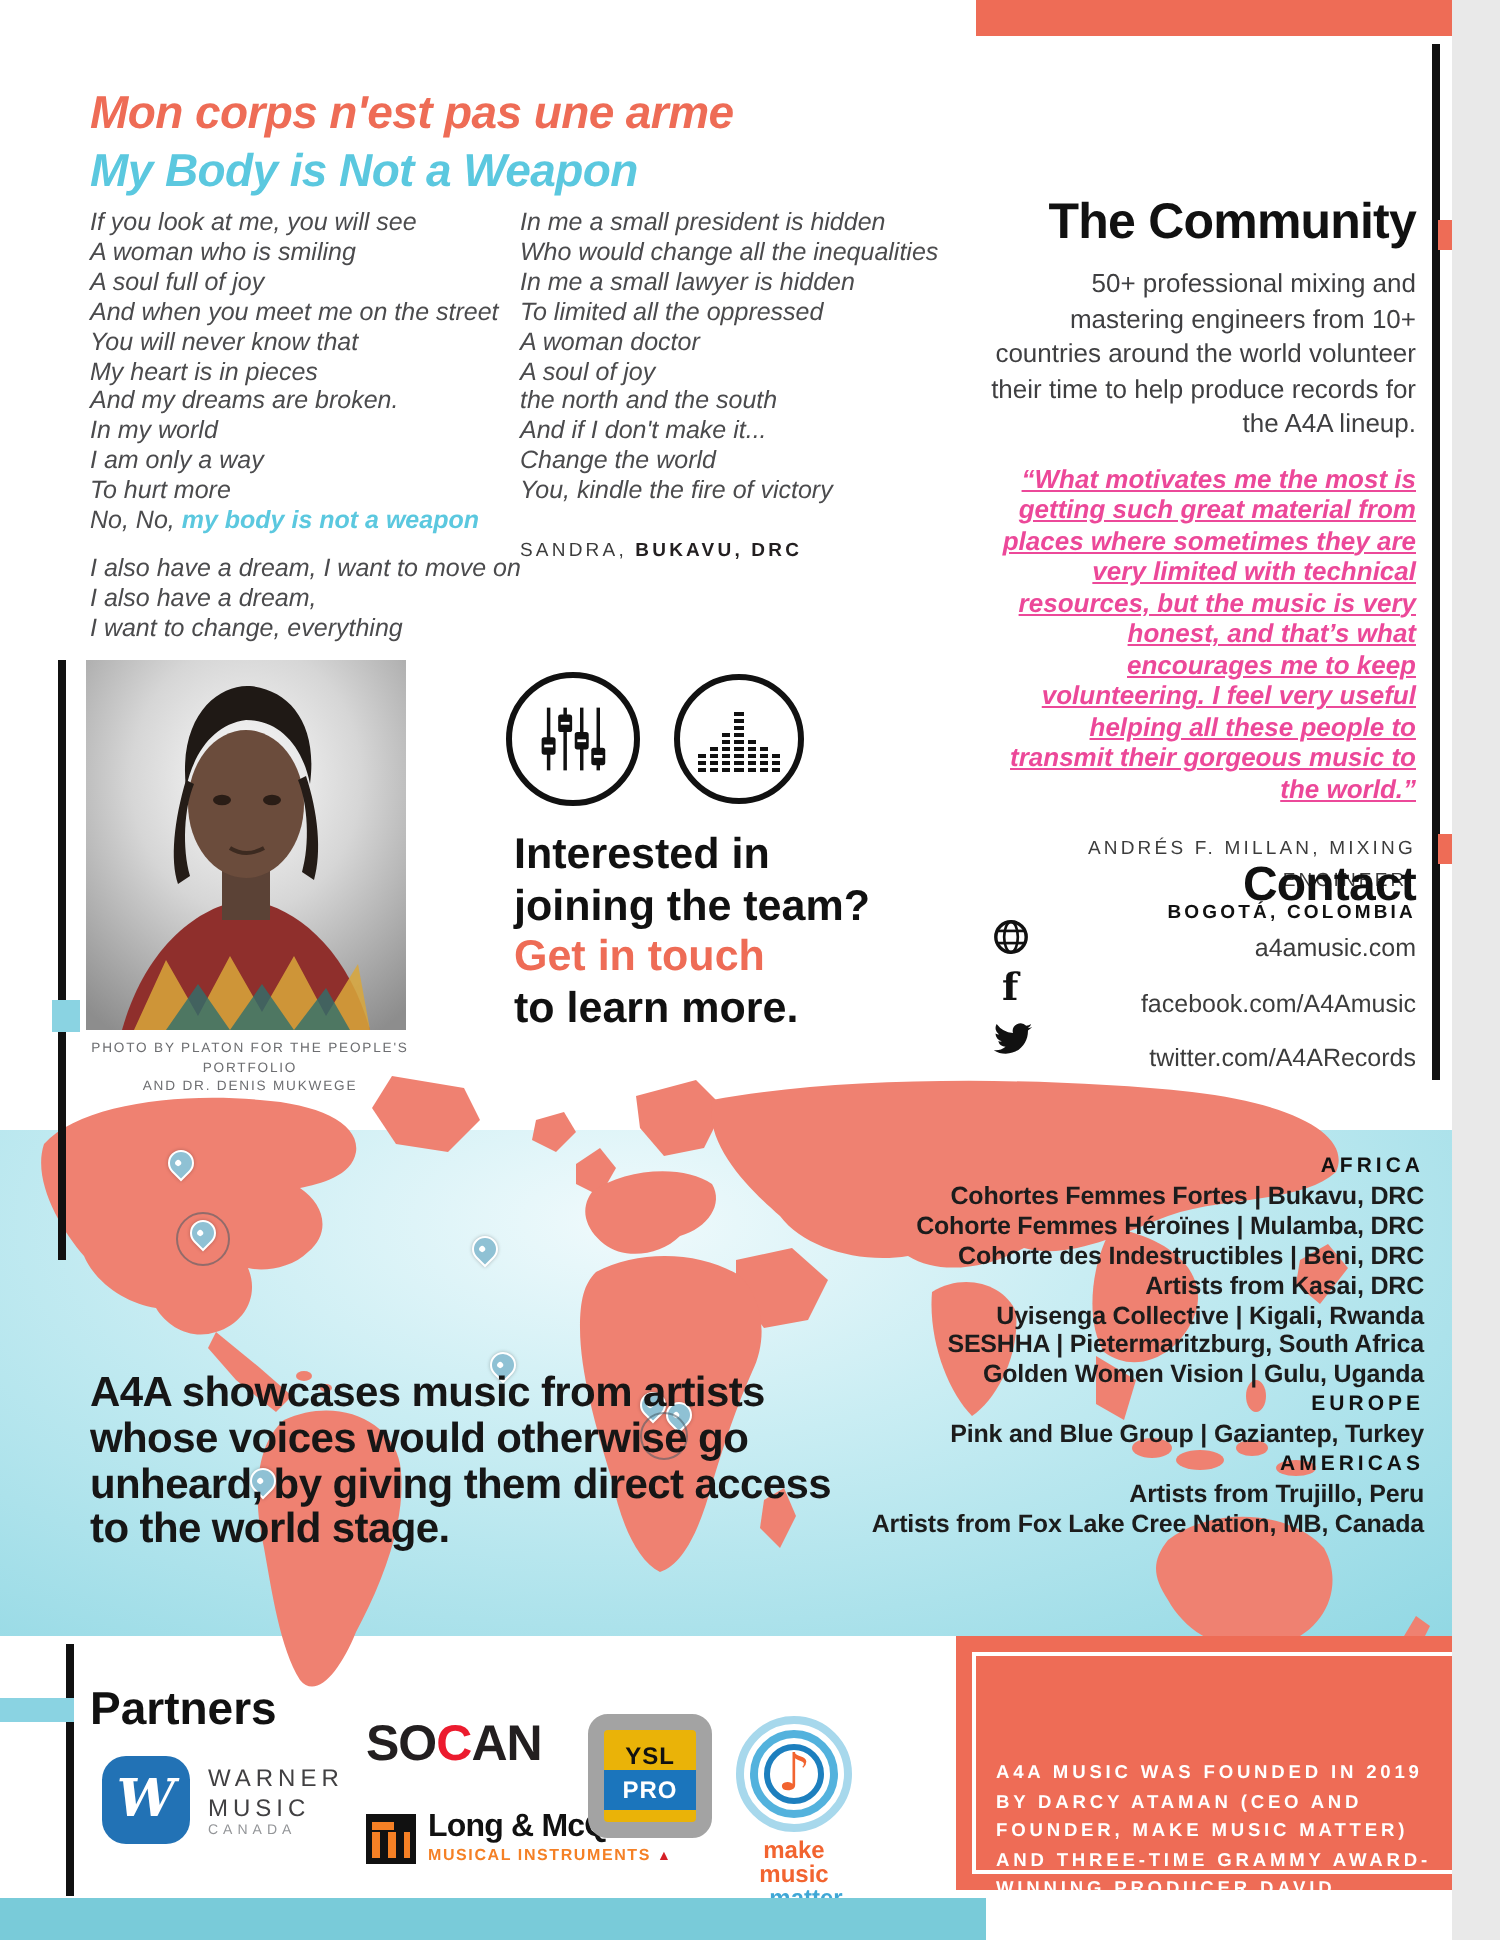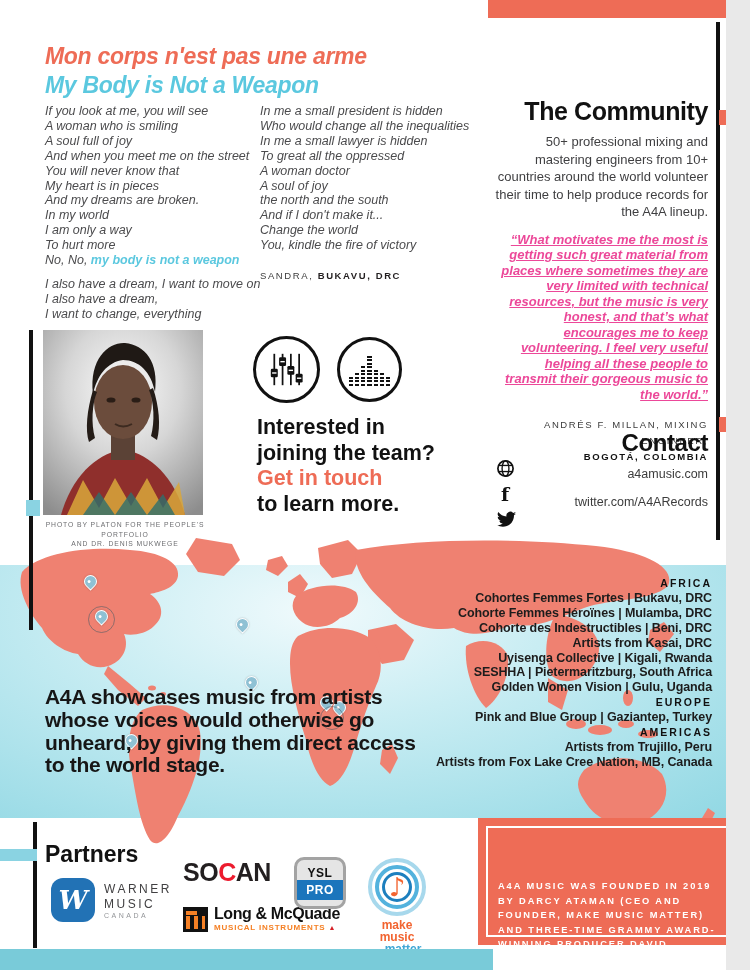--- a/index.html
+++ b/index.html
@@ -39,21 +39,21 @@
   .regions{width:392px;text-align:right;font-size:12.5px;font-weight:bold;line-height:14.9px;color:#1c1c1c;letter-spacing:-0.1px;}
   .regions .rg-h{font-size:10.5px;letter-spacing:2px;color:#111;}
   
   .p-head{font-size:23px;font-weight:bold;color:#111;}
   .warner-mark{width:44px;height:44px;border-radius:12px;background:#2272b5;color:#fff;display:flex;align-items:center;justify-content:center;
                font-weight:bold;font-style:italic;font-size:26px;font-family:"DejaVu Serif",serif;}
   .warner-text{font-size:12px;letter-spacing:2.5px;color:#414042;line-height:15px;}
   .warner-sub{font-size:7px;letter-spacing:2.5px;color:#939598;}
   .socan{font-size:25px;font-weight:bold;letter-spacing:-0.5px;color:#231f20;}
   .socan .red{color:#ec1b2e;}
-  .ysl{width:46px;height:46px;border:3px solid #a3a3a3;border-radius:10px;overflow:hidden;background:#e5e5e5;}
+  .ysl{width:46px;height:46px;border:8px solid #a3a3a3;border-radius:10px;overflow:hidden;background:#eab308;}
   .ysl .t{height:20px;display:flex;align-items:flex-end;justify-content:center;font-size:12px;font-weight:bold;color:#111;letter-spacing:0.5px;}
   .ysl .b{height:20px;background:#1b75bc;display:flex;align-items:center;justify-content:center;font-size:12px;font-weight:bold;color:#fff;letter-spacing:0.5px;}
   .lmq-icon{width:25px;height:25px;background:#111;position:relative;}
   .lmq-icon .bars{position:absolute;left:3px;right:3px;bottom:3px;height:13px;
        background:repeating-linear-gradient(90deg,#f58025 0 4px,transparent 4px 8px);}
   .lmq-icon .cap{position:absolute;left:3px;top:4px;width:11px;height:4px;background:#f58025;}
   .lmq-name{font-size:16px;font-weight:bold;color:#111;letter-spacing:-0.4px;}
   .lmq-sub{font-size:8px;font-weight:bold;color:#f58025;letter-spacing:0.8px;}
   .maple{color:#d51f26;font-size:7px;}
   .mmm-rings{width:50px;height:50px;border-radius:50%;border:4px solid #a7d8ec;position:relative;display:flex;align-items:center;justify-content:center;}
@@ -108,21 +108,21 @@
     <div style="height:9px;"></div>
     <div>I also have a dream, I want to move on</div>
     <div>I also have a dream,</div>
     <div>I want to change, everything</div>
   </div>
 
   <div class="abs poem" style="left:260px;top:104px;width:225px;">
     <div>In me a small president is hidden</div>
     <div>Who would change all the inequalities</div>
     <div>In me a small lawyer is hidden</div>
-    <div>To great all the oppressed</div>
+    <div>To limited all the oppressed</div>
     <div>A woman doctor</div>
     <div>A soul of joy</div>
     <div>the north and the south</div>
     <div>And if I don't make it...</div>
     <div>Change the world</div>
     <div>You, kindle the fire of victory</div>
     <div class="attrib" style="font-style:normal;margin-top:16px;"><span>SANDRA, </span><b>BUKAVU, DRC</b></div>
   </div>
 
   <div class="abs rcol" style="left:490px;top:96px;">
@@ -202,20 +202,21 @@
   <div class="abs join" style="left:257px;top:415px;">
     <div>Interested in</div>
     <div>joining the team?</div>
     <div class="coral">Get in touch</div>
     <div>to learn more.</div>
   </div>
 
   <div class="abs rcol" style="left:490px;top:428px;">
     <div class="h-big" style="font-size:24px;">Contact</div>
     <div class="contact-link" style="margin-top:3px;">a4amusic.com</div>
+    <div class="contact-link">facebook.com/A4Amusic</div>
     <div class="contact-link">twitter.com/A4ARecords</div>
   </div>
   <div class="abs" style="left:496px;top:459px;width:20px;height:20px;">
     <svg width="19" height="19" viewBox="0 0 20 20" fill="none" stroke="#111">
       <circle cx="10" cy="10" r="8" stroke-width="1.8"></circle>
       <ellipse cx="10" cy="10" rx="3.6" ry="8" stroke-width="1.4"></ellipse>
       <line x1="3" y1="6.8" x2="17" y2="6.8" stroke-width="1.4"></line>
       <line x1="3" y1="13.2" x2="17" y2="13.2" stroke-width="1.4"></line>
     </svg>
   </div>

